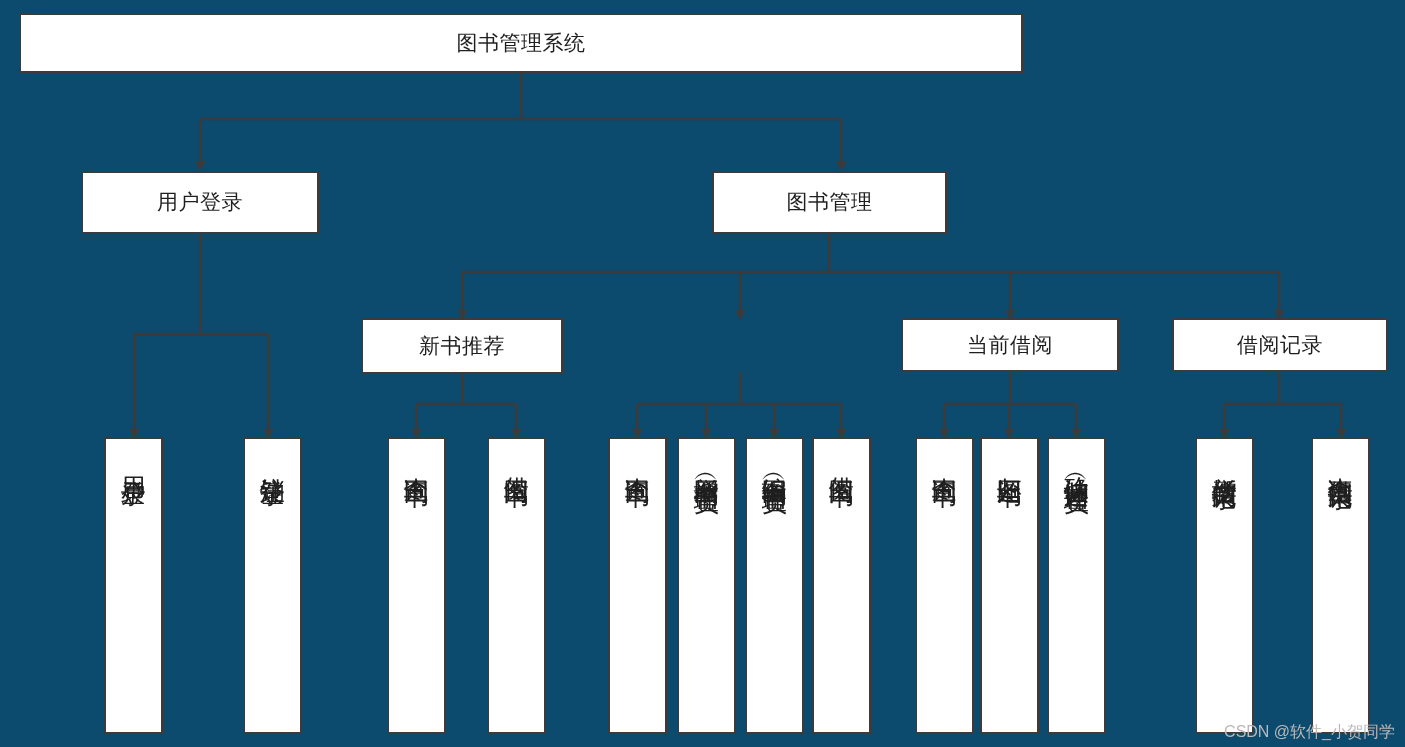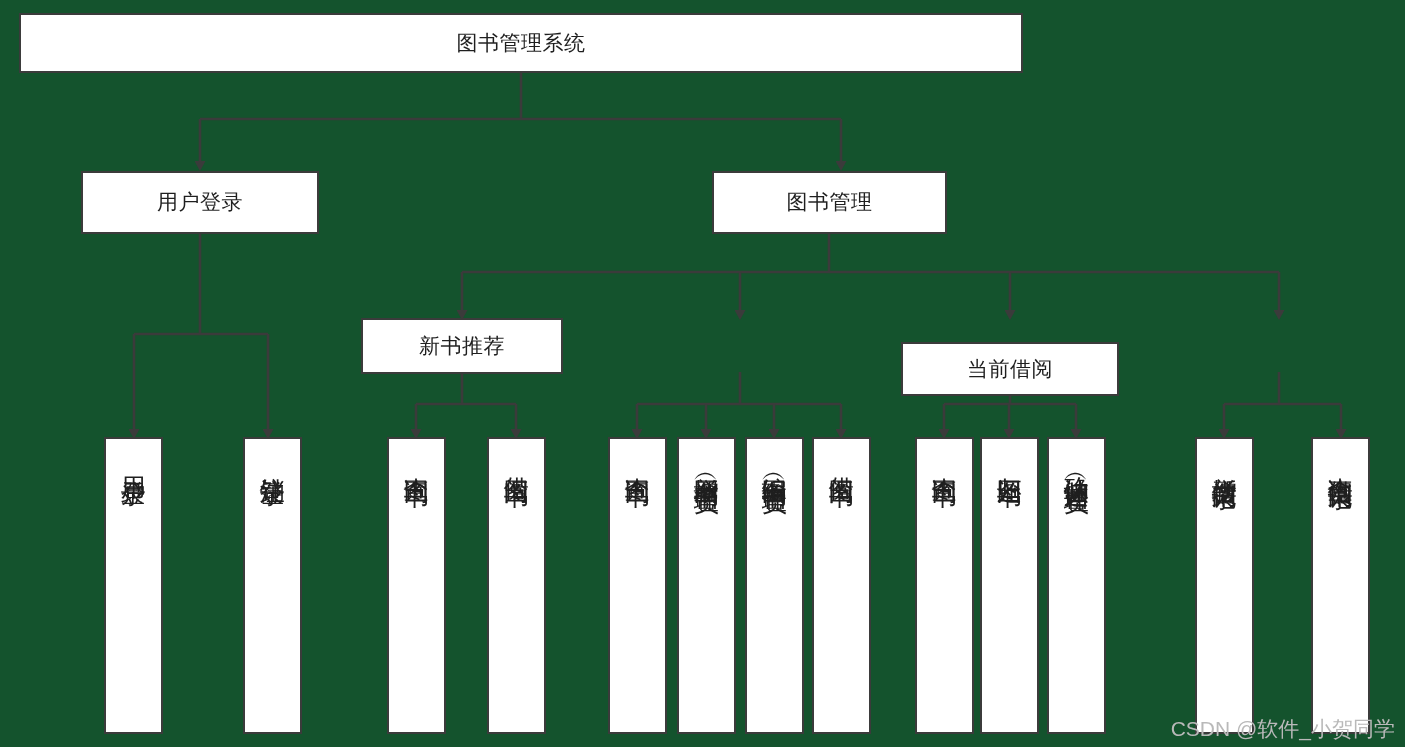--- a/index.html
+++ b/index.html
@@ -7,21 +7,21 @@
     padding: 0;
     background: #ffffff;
   }
   body {
     font-family: "Liberation Sans", "DejaVu Sans", sans-serif;
   }
   #canvas {
     position: relative;
     width: 1405px;
     height: 747px;
-    background: #14532d;
+    background: #0c4a6e;
     overflow: hidden;
   }
   #edges {
     position: absolute;
     left: 0;
     top: 0;
     width: 1405px;
     height: 747px;
   }
   .node {
@@ -53,21 +53,21 @@
     text-orientation: upright;
     font-size: 25px;
     letter-spacing: 2px;
     line-height: 1.05;
     white-space: nowrap;
   }
   #watermark {
     position: absolute;
     right: 10px;
     bottom: 4px;
-    font-size: 21px;
+    font-size: 16px;
     color: #b9b9b9;
     z-index: 5;
     white-space: nowrap;
     pointer-events: none;
   }
 </style>
 </head>
 <body>
 
 <div id="canvas">
@@ -138,22 +138,25 @@
   <div class="node horiz" style="left:81px; top:171px; width:238px; height:63px;">
     <span class="lbl">用户登录</span>
   </div>
   <div class="node horiz" style="left:712px; top:171px; width:235px; height:63px;">
     <span class="lbl">图书管理</span>
   </div>
 
   <div class="node horiz" style="left:361px; top:318px; width:202px; height:56px;">
     <span class="lbl">新书推荐</span>
   </div>
-  <div class="node horiz" style="left:901px; top:318px; width:218px; height:54px;margin-top:24px;">
+  <div class="node horiz" style="left:901px; top:318px; width:218px; height:54px;">
     <span class="lbl">当前借阅</span>
+  </div>
+  <div class="node horiz" style="left:1172px; top:318px; width:216px; height:54px;">
+    <span class="lbl">借阅记录</span>
   </div>
 
   <div class="node vert" style="left:104px; top:437px; width:59px; height:297px;">
     <span class="lbl">用户登录</span>
   </div>
   <div class="node vert" style="left:243px; top:437px; width:59px; height:297px;">
     <span class="lbl">注销登录</span>
   </div>
 
   <div class="node vert" style="left:387px; top:437px; width:59px; height:297px;">

